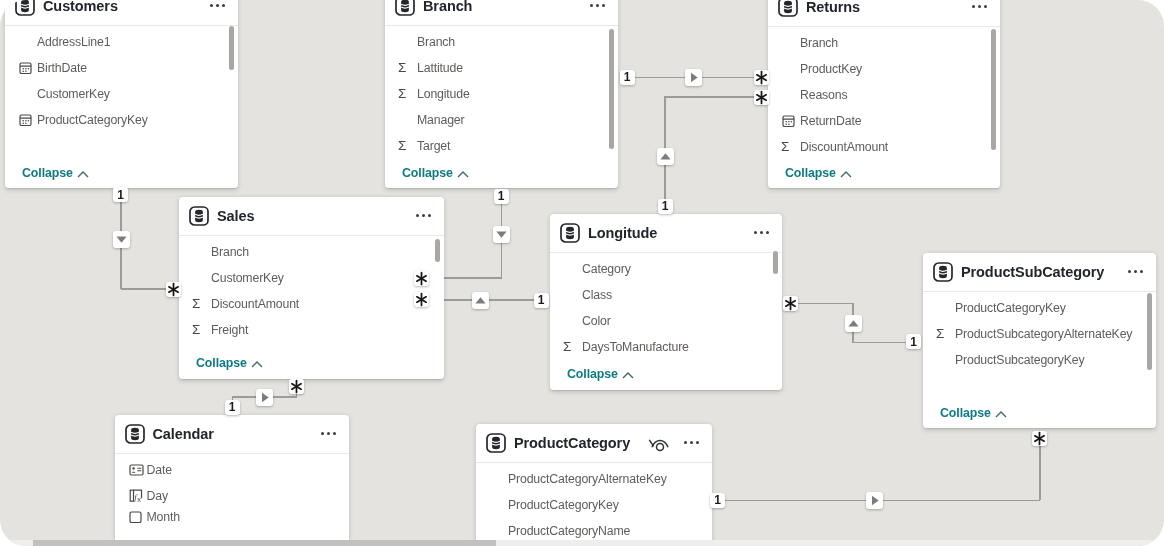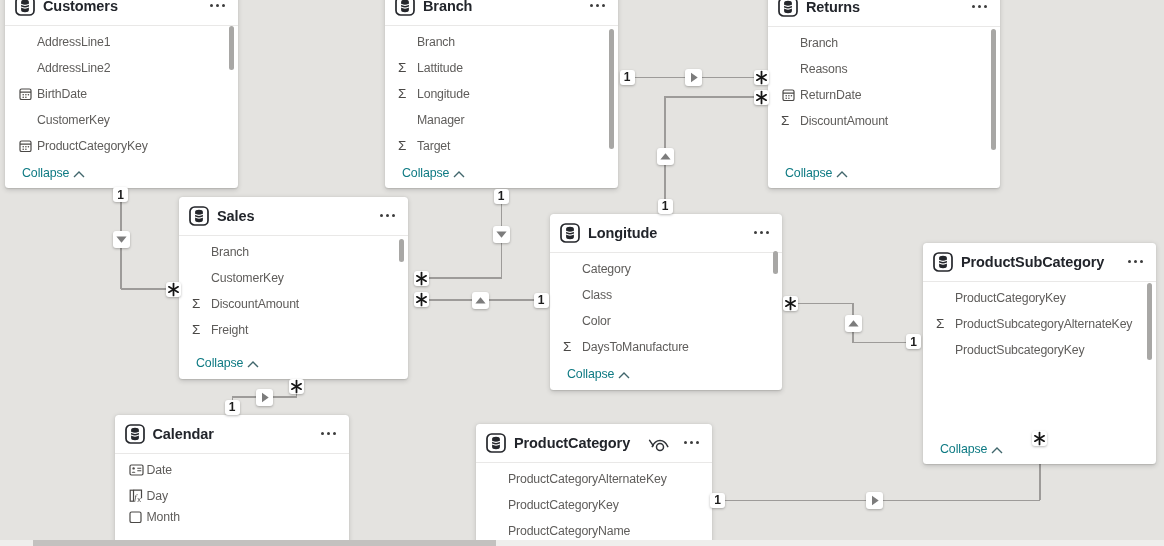--- a/index.html
+++ b/index.html
@@ -1,37 +1,37 @@
 <!DOCTYPE html>
 <html><head>
 <meta charset="utf-8">
 <style>
   html,body{margin:0;padding:0;}
   #canvas{position:relative;width:1164px;height:546px;background:#e4e3e0;overflow:hidden;
-    font-family:"Liberation Sans",sans-serif;}
+    font-family:"Liberation Sans",sans-serif;border-radius:26px;}
   .lh,.lv{position:absolute;background:#9d9b99;z-index:1;}
   .lh{height:1.6px;}
   .lv{width:1.6px;}
   .card{position:absolute;background:#fff;border-radius:3.5px;z-index:2;
     box-shadow:0 1.8px 5.4px rgba(0,0,0,.16),0 .4px 1.2px rgba(0,0,0,.10);}
   .hdr{position:absolute;left:0;top:0;right:0;height:38px;border-bottom:1px solid #e9e8e7;}
   .dbi{position:absolute;left:10px;top:9px;}
   .ttl{position:absolute;left:38px;top:0;line-height:39px;font-size:14.5px;font-weight:700;
     color:#22252b;letter-spacing:-0.1px;white-space:nowrap;}
   .dots{position:absolute;right:13px;top:17px;display:flex;gap:3.2px;}
   .dots i{width:3px;height:3px;border-radius:50%;background:#3c3c3c;}
   .rows{position:absolute;left:0;right:0;top:42px;}
   .row{position:relative;height:26.1px;}
   .row .txt{position:absolute;left:32px;top:50%;transform:translateY(-50%);
     font-size:12.3px;letter-spacing:-0.15px;color:#5f5d5b;white-space:nowrap;}
   .row .fic{position:absolute;left:14px;top:50%;transform:translateY(-50%);}
   .row .sg{position:absolute;left:13px;top:50%;transform:translateY(-53%);
     font-size:13.5px;color:#4a4846;}
   .clp{position:absolute;left:17px;bottom:8.2px;font-size:12.4px;color:#0e7a83;
-    letter-spacing:-0.1px;white-space:nowrap;}
+    letter-spacing:-0.1px;white-space:nowrap;font-weight:bold;}
   .clp svg{vertical-align:-1px;margin-left:4px;}
   .thumb{position:absolute;right:4px;width:5px;border-radius:2.5px;background:#a8a7a5;}
   .mk{position:absolute;background:#fff;border-radius:3px;z-index:5;
     box-shadow:0 1px 2.6px rgba(0,0,0,.28);display:flex;align-items:center;justify-content:center;}
   .m1{width:15px;height:15px;font-size:12px;font-weight:700;color:#1d1d1d;}
   .ma{width:15px;height:15px;}
   .mr{width:17px;height:17px;}
   #hsb{position:absolute;left:0;top:539.5px;width:1164px;height:6.5px;background:#efeeec;z-index:8;}
   #hsbt{position:absolute;left:33px;top:0;width:463px;height:6.5px;background:#c3c1bf;}
 </style>
@@ -75,23 +75,20 @@
           <i></i>
           <i></i>
           <i></i>
         </span>
     </div>
     <div class="rows">
       <div class="row">
           <span class="txt">AddressLine1</span>
         </div>
       <div class="row">
-          <span class="txt">AddressLine2</span>
-        </div>
-      <div class="row">
         <svg class="fic" width="13" height="13" viewBox="0 0 13 13">
             <rect x="1" y="1.5" width="11" height="10.5" rx="1.6" fill="none" stroke="#4a4846" stroke-width="1.2"></rect>
             <path d="M1 4.6 h11" stroke="#4a4846" stroke-width="1.1"></path>
             <circle cx="4.2" cy="7.2" r=".8" fill="#4a4846"></circle>
             <circle cx="6.9" cy="7.2" r=".8" fill="#4a4846"></circle>
             <circle cx="9.4" cy="7.2" r=".8" fill="#4a4846"></circle>
             <circle cx="4.2" cy="9.7" r=".8" fill="#4a4846"></circle>
             <circle cx="6.9" cy="9.7" r=".8" fill="#4a4846"></circle>
           </svg>
         <span class="txt">BirthDate</span>
@@ -170,20 +167,23 @@
           <i></i>
           <i></i>
           <i></i>
         </span>
     </div>
     <div class="rows">
       <div class="row">
           <span class="txt">Branch</span>
         </div>
       <div class="row">
+          <span class="txt">ProductKey</span>
+        </div>
+      <div class="row">
           <span class="txt">Reasons</span>
         </div>
       <div class="row">
         <svg class="fic" width="13" height="13" viewBox="0 0 13 13">
             <rect x="1" y="1.5" width="11" height="10.5" rx="1.6" fill="none" stroke="#4a4846" stroke-width="1.2"></rect>
             <path d="M1 4.6 h11" stroke="#4a4846" stroke-width="1.1"></path>
             <circle cx="4.2" cy="7.2" r=".8" fill="#4a4846"></circle>
             <circle cx="6.9" cy="7.2" r=".8" fill="#4a4846"></circle>
             <circle cx="9.4" cy="7.2" r=".8" fill="#4a4846"></circle>
             <circle cx="4.2" cy="9.7" r=".8" fill="#4a4846"></circle>
@@ -195,21 +195,21 @@
           <span class="sg">Σ</span>
           <span class="txt">DiscountAmount</span>
         </div>
     </div>
     <div class="clp">Collapse<svg width="12" height="7" viewBox="0 0 12 7">
           <path d="M1 6 L6 1 L11 6" fill="none" stroke="#41666c" stroke-width="1.4"></path>
         </svg></div>
     <div class="thumb" style="top:41px;height:121px"></div>
   </div>
 
-  <div class="card" style="left:179px;top:197px;width:229px;height:181.5px">
+  <div class="card" style="left:179px;top:197px;width:265px;height:181.5px">
     <div class="hdr">
       <svg class="dbi" width="20" height="20" viewBox="0 0 20 20">
         <rect x="1" y="1" width="18" height="18" rx="4.6" fill="none" stroke="#24262b" stroke-width="1.7"></rect>
         <path d="M6.1 5.9 a3.9 2.25 0 0 1 7.8 0 v8 a3.9 2.25 0 0 1 -7.8 0 z" fill="#24262b"></path>
         <path d="M6.1 8.3 q3.9 2.1 7.8 0 M6.1 11 q3.9 2.1 7.8 0" fill="none" stroke="#fff" stroke-width="1.15"></path>
       </svg>
       <span class="ttl">Sales</span>
       <span class="dots">
           <i></i>
           <i></i>
@@ -266,21 +266,21 @@
           <span class="sg">Σ</span>
           <span class="txt">DaysToManufacture</span>
         </div>
     </div>
     <div class="clp">Collapse<svg width="12" height="7" viewBox="0 0 12 7">
           <path d="M1 6 L6 1 L11 6" fill="none" stroke="#41666c" stroke-width="1.4"></path>
         </svg></div>
     <div class="thumb" style="top:37px;height:22.5px"></div>
   </div>
 
-  <div class="card" style="left:923px;top:243px;width:233px;height:221px">
+  <div class="card" style="left:923px;top:253px;width:233px;height:175px">
     <div class="hdr">
       <svg class="dbi" width="20" height="20" viewBox="0 0 20 20">
         <rect x="1" y="1" width="18" height="18" rx="4.6" fill="none" stroke="#24262b" stroke-width="1.7"></rect>
         <path d="M6.1 5.9 a3.9 2.25 0 0 1 7.8 0 v8 a3.9 2.25 0 0 1 -7.8 0 z" fill="#24262b"></path>
         <path d="M6.1 8.3 q3.9 2.1 7.8 0 M6.1 11 q3.9 2.1 7.8 0" fill="none" stroke="#fff" stroke-width="1.15"></path>
       </svg>
       <span class="ttl">ProductSubCategory</span>
       <span class="dots">
           <i></i>
           <i></i>

